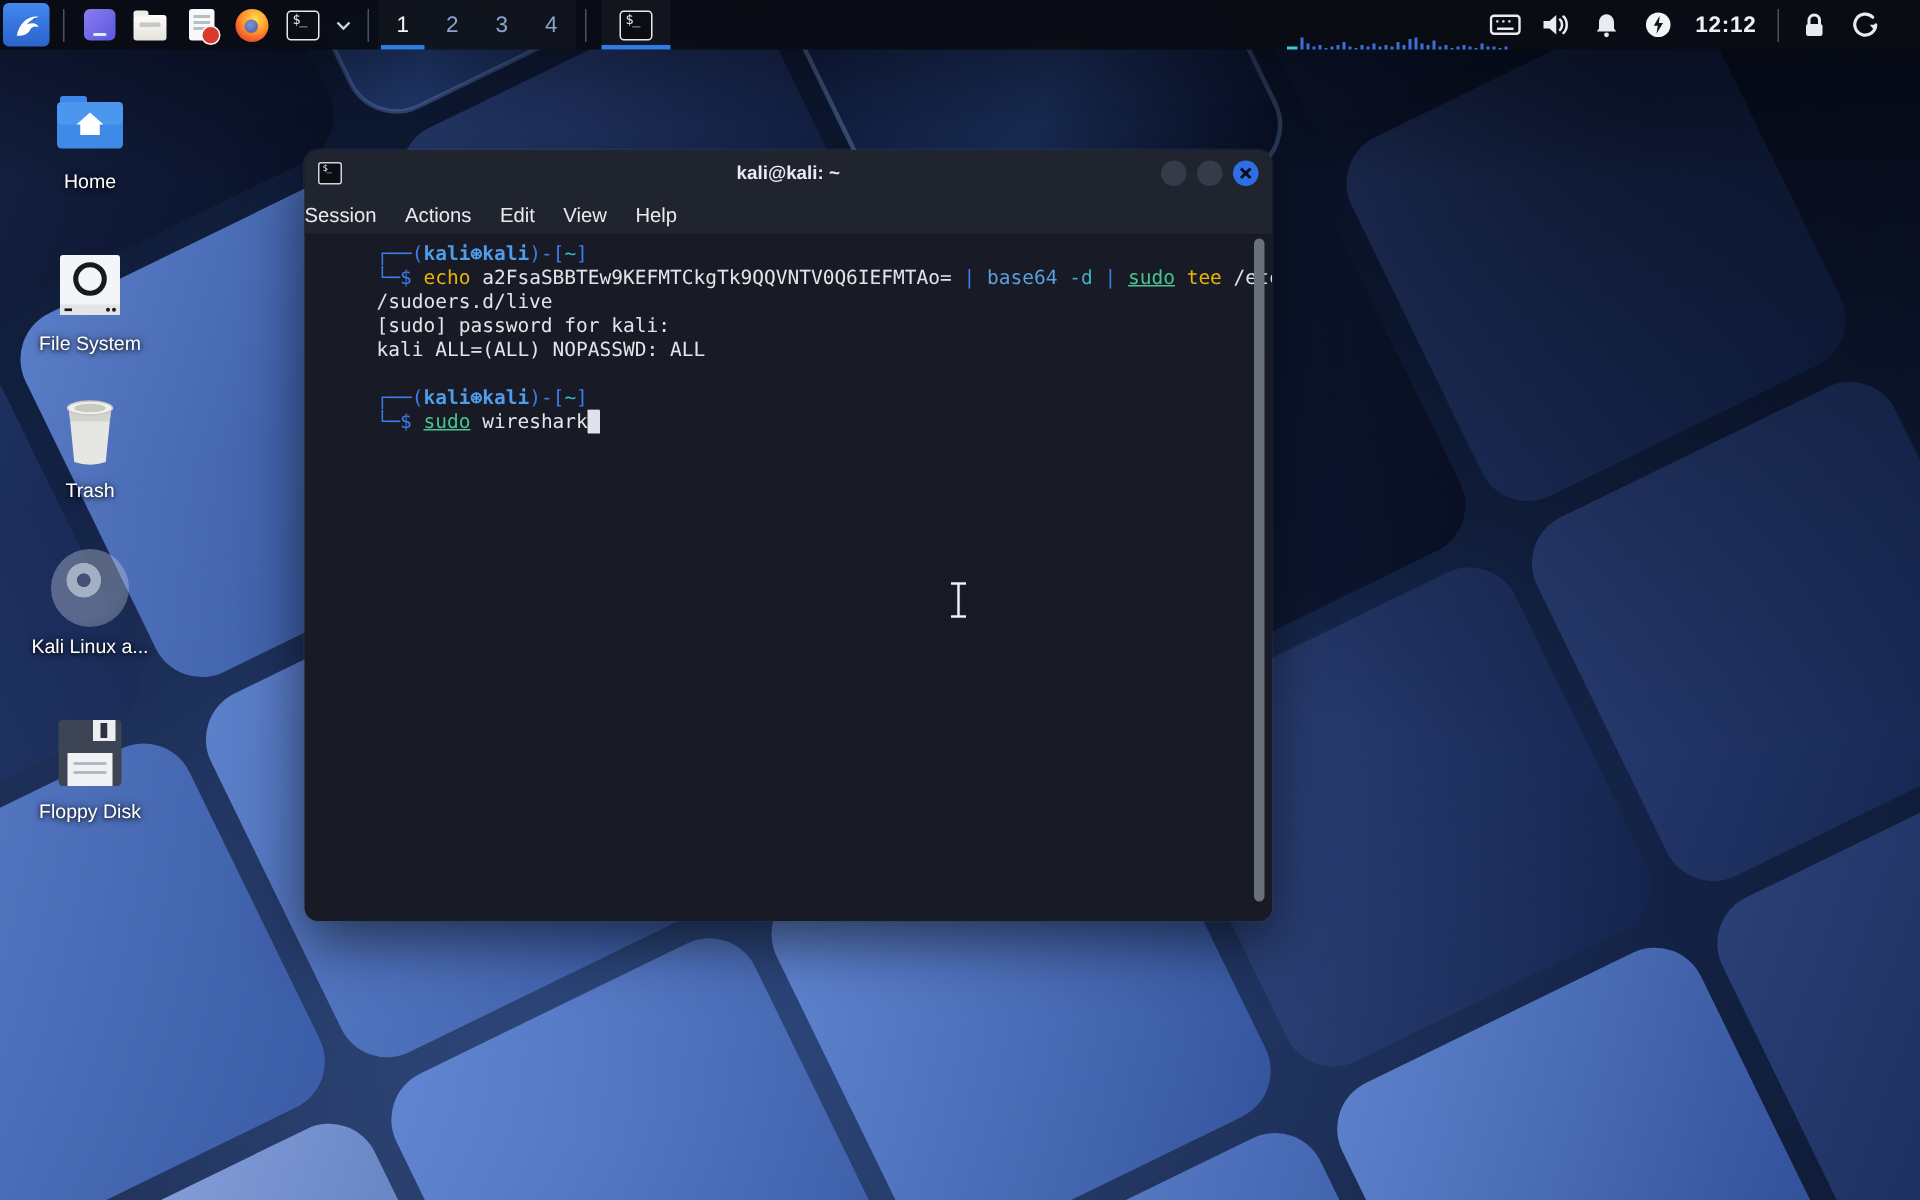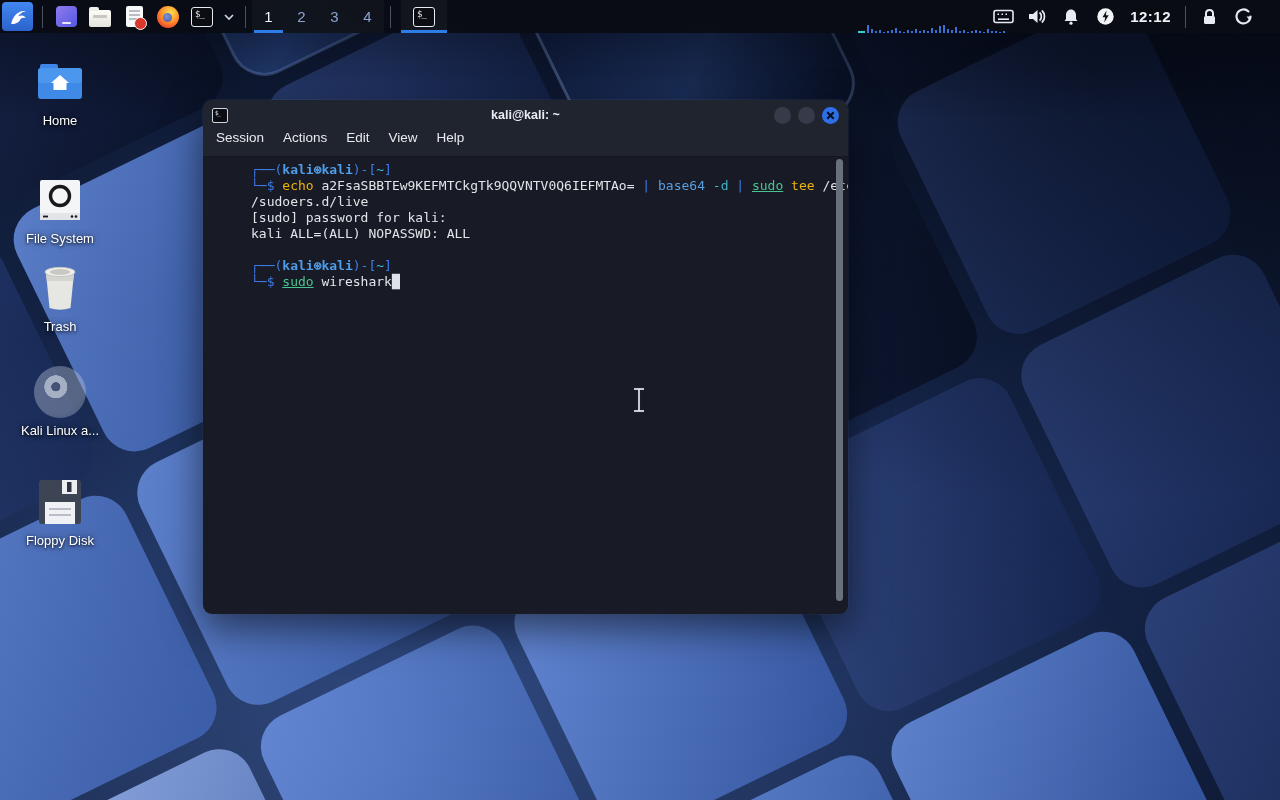--- a/index.html
+++ b/index.html
@@ -75,22 +75,22 @@
               padding:0 9px; position:relative; flex:0 0 auto; }
   .title-mini { width:16px; height:15px; background:#0c0d12; border:1px solid #cfd4dc; border-radius:2px;
                 color:#e7eaf0; font-family:"DejaVu Sans Mono", monospace; font-size:6px; line-height:6px;
                 padding:1px 0 0 2px; letter-spacing:-1px; }
   .title-text { position:absolute; left:0; right:0; text-align:center; font-size:12.5px;
                 font-weight:700; color:#e9ecf2; pointer-events:none; }
   .tb-buttons { margin-left:auto; display:flex; gap:7px; z-index:2; }
   .tb-circle { width:17px; height:17px; border-radius:50%; background:#353b48; }
   .tb-close { width:17px; height:17px; border-radius:50%; background:#2e6fe8;
               display:flex; align-items:center; justify-content:center; }
-  .menubar { height:27px; background:#20242e; display:flex; align-items:flex-start; gap:19px;
-             padding-left:13px; flex:0 0 auto; border-bottom:1px solid #141721; }
+  .menubar { height:27px; background:#20242e; display:flex; align-items:center; gap:19px;
+             padding-left:0; flex:0 0 auto; border-bottom:1px solid #141721; }
   .menu-item { font-size:13.5px; color:#e9eaee; }
   .term-body { flex:1; position:relative; padding:5px 10px; background:#181b25;
                font-family:"DejaVu Sans Mono", monospace; font-size:13px; line-height:16px;margin-left:38px; }
   .term-line { white-space:pre; min-height:16px; }
   .seg-frame { color:#3d7bea; }
   .seg-user  { color:#4f9ce8; font-weight:bold; }
   .seg-glyph { color:#4f9ce8; font-weight:bold; }
   .seg-tilde { color:#35bdd4; }
   .seg-cmd   { color:#eab308; }
   .seg-cmd2  { color:#5a9ede; }
@@ -331,21 +331,21 @@
     <svg width="48" height="40" viewBox="0 0 48 40">
       <rect x="4" y="2" width="18" height="9" rx="2" fill="#3e87e8"></rect>
       <rect x="2" y="6" width="44" height="31" rx="3" fill="#3f8ae6"></rect>
       <rect x="2" y="6" width="44" height="15" rx="3" fill="#54a0f2" opacity=".6"></rect>
       <path d="M24 13 L33 21 L30.5 21 L30.5 28 L17.5 28 L17.5 21 L15 21 Z" fill="#ffffff"></path>
     </svg>
   </div>
   <div class="desk-label">Home</div>
 </div>
 
-<div class="desk" style="top:174px;">
+<div class="desk" style="top:164px;">
   <div class="desk-ico">
     <svg width="46" height="46" viewBox="0 0 46 46">
       <rect x="3" y="3" width="40" height="40" rx="2" fill="#f4f5f7"></rect>
       <circle cx="23" cy="19" r="9.5" fill="none" stroke="#17191d" stroke-width="3.4"></circle>
       <rect x="3" y="36" width="40" height="7" fill="#e2e4e8"></rect>
       <circle cx="35" cy="39.5" r="1.3" fill="#17191d"></circle>
       <circle cx="39" cy="39.5" r="1.3" fill="#17191d"></circle>
       <rect x="6" y="38.6" width="5" height="1.8" fill="#17191d"></rect>
     </svg>
   </div>

